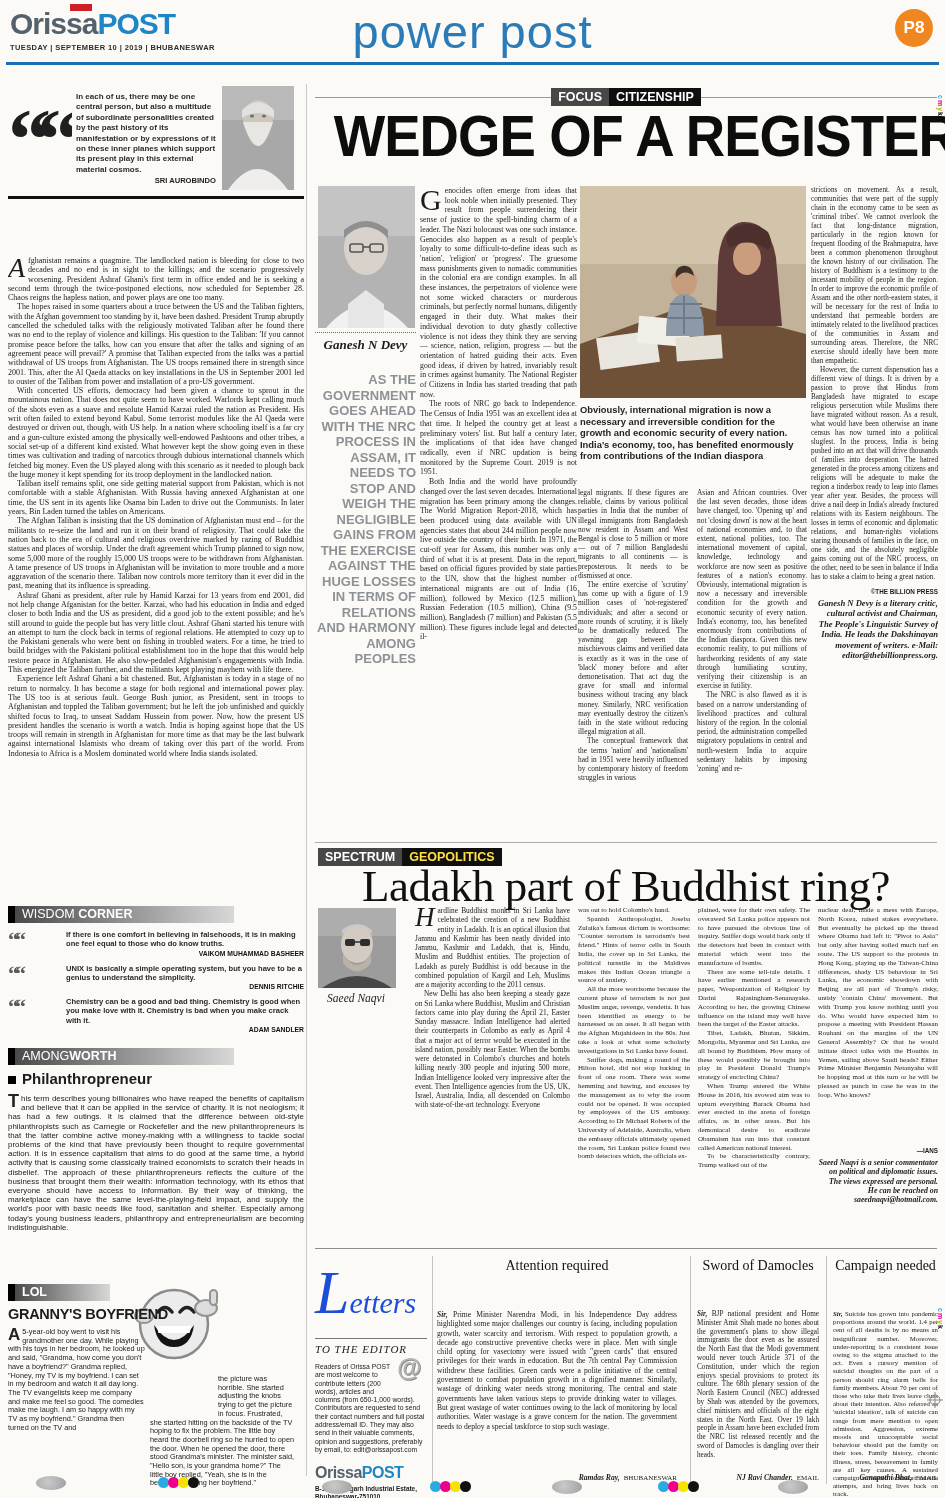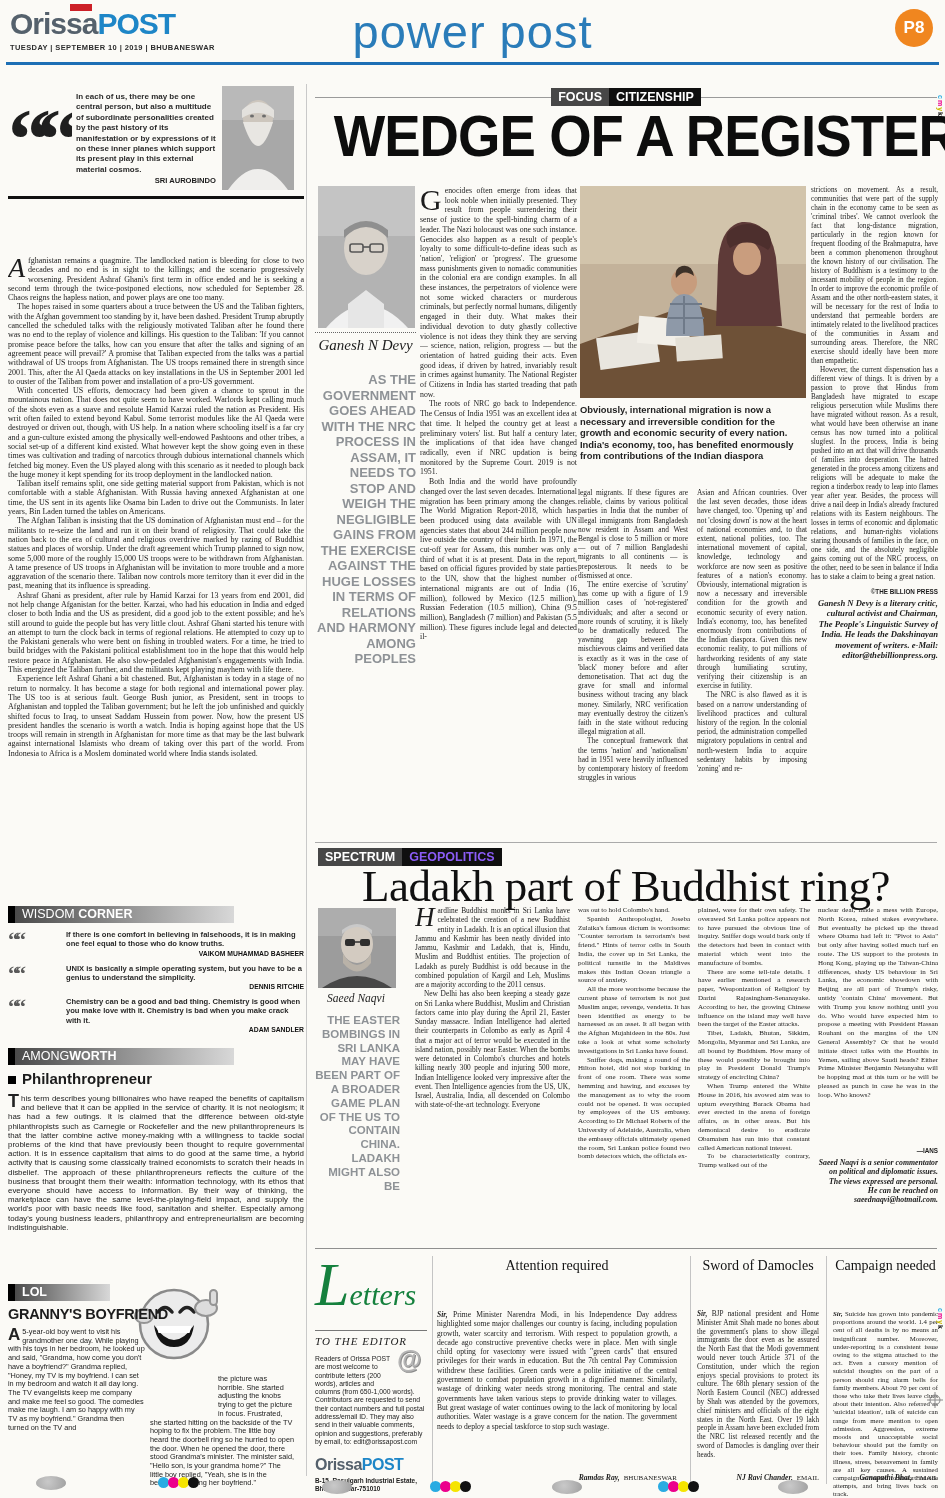--- a/index.html
+++ b/index.html
@@ -73,21 +73,21 @@
   #joke-col2 p{margin:0;text-align:right;}
   #joke-col2 p{text-align:left;}
 
   
   #vdivider{left:306px;top:84px;width:1px;height:1392px;background:#c9c9c9;}
   #kicker1{left:315px;top:88px;width:622px;}
   #wedge-hl{left:315px;top:102px;width:622px;text-align:center;font-size:58px;font-weight:bold;
             letter-spacing:-1px;transform:scaleX(.94);color:#0d0d0d;white-space:nowrap;}
   #gdev-photo{left:318px;top:186px;width:97px;height:142px;}
   #gdev-name{left:315px;top:332px;width:101px;text-align:center;border-top:1px dotted #666;padding-top:4px;
-             font-family:"Liberation Serif",serif;font-style:italic;font-size:15px;}
+             font-family:"Liberation Serif",serif;font-style:italic;font-size:13px;font-weight:bold;}
   #gdev-pq{left:315px;top:372px;width:101px;text-align:right;font-size:13px;font-weight:bold;
            color:#8e9296;line-height:15.5px;}
   .bodycol{font-family:"Liberation Serif",serif;}
   #colB{left:420px;top:186px;width:157px;height:646px;font-size:7.8px;line-height:9.7px;}
   .dcG::first-letter{float:left;font-size:30px;line-height:24px;padding:2px 3px 0 0;}
   #nrc-photo{left:580px;top:186px;width:226px;height:212px;}
   #nrc-caption{left:580px;top:404px;width:226px;height:78px;font-size:9.4px;font-weight:bold;
                line-height:11.6px;color:#1f1f1f;}
   #colC{left:578px;top:488px;width:110px;height:344px;font-size:7.4px;line-height:9.2px;}
   #colD{left:697px;top:488px;width:110px;height:344px;font-size:7.4px;line-height:9.2px;}
@@ -108,21 +108,21 @@
   #Lcol2{left:578px;top:906px;width:112px;height:336px;font-size:7px;line-height:8.8px;}
   #Lcol3{left:698px;top:906px;width:112px;height:336px;font-size:7px;line-height:8.8px;}
   #Lcol4{left:818px;top:906px;width:120px;height:336px;font-size:7px;line-height:8.8px;}
   #Lcol4-text{height:236px;overflow:hidden;}
   .dcH::first-letter{float:left;font-size:27px;line-height:21px;padding:1px 3px 0 0;font-style:italic;}
   #Lcol4 .bio{font-size:7.8px;line-height:9.4px;}
 
   
   #hr3{left:315px;top:1248px;width:622px;height:1px;background:#8f8f8f;}
   #letters-box{left:315px;top:1256px;width:112px;}
-  #letters-word{font-family:"Liberation Serif",serif;font-style:italic;color:#15803d;line-height:56px;}
+  #letters-word{font-family:"Liberation Serif",serif;font-style:italic;color:#1d4ed8;line-height:56px;margin-top:8px;}
   #letters-word .big-l{font-size:62px;}
   #letters-word .rest{font-size:30px;}
   #letters-sub{font-family:"Liberation Serif",serif;font-style:italic;font-size:11px;letter-spacing:1px;
                border-top:1px solid #777;margin-top:2px;padding-top:4px;}
   #letters-info{margin-top:8px;font-size:6.8px;line-height:8.3px;color:#222;}
   #at-icon{float:right;width:30px;height:26px;font-size:25px;font-weight:bold;color:#b5b5b5;
            text-shadow:1px 1px 0 #8a8a8a;margin-left:3px;}
   #letters-logo{margin-top:10px;font-size:16px;font-weight:bold;letter-spacing:-.5px;}
   #letters-logo .b1{color:#55616c;}#letters-logo .b2{color:#1e86c7;}
   #letters-addr{margin-top:3px;font-size:6.4px;font-weight:bold;line-height:8px;}
@@ -314,39 +314,38 @@
     <p class="ni">strictions on movement. As a result, communities that were part of the supply chain in the economy came to be seen as 'criminal tribes'. We cannot overlook the fact that long-distance migration, particularly in the region known for frequent flooding of the Brahmaputra, have been a common phenomenon throughout the known history of our civilisation. The history of Buddhism is a testimony to the incessant mobility of people in the region. In order to improve the economic profile of Assam and the other north-eastern states, it will be necessary for the rest of India to understand that permeable borders are intimately related to the livelihood practices of the communities in Assam and surrounding areas. Therefore, the NRC exercise should ideally have been more than empathetic.</p>
     <p>However, the current dispensation has a different view of things. It is driven by a passion to prove that Hindus from Bangladesh have migrated to escape religious persecution while Muslims there have migrated without reason. As a result, what would have been otherwise an inane census has now turned into a political slugfest. In the process, India is being pushed into an act that will drive thousands of families into desperation. The hatred generated in the process among citizens and religions will be adequate to make the region a tinderbox ready to leap into flames year after year. Besides, the process will drive a nail deep in India's already fractured relations with its Eastern neighbours. The losses in terms of economic and diplomatic relations, and human-rights violations staring thousands of families in the face, on one side, and the absolutely negligible gains coming out of the NRC process, on the other, need to be seen in balance if India has to stake a claim to being a great nation.</p>
     <div class="credit">©THE BILLION PRESS</div>
     <div class="bio">Ganesh N Devy is a literary critic, cultural activist and Chairman, The People's Linguistic Survey of India. He leads the Dakshinayan movement of writers. e-Mail: editor@thebillionpress.org.</div>
   </div>
 
   <div class="abs" id="hr2"></div>
 
   <div class="abs kicker2" id="kicker2-wrap">
     <span class="k-left" style="background:#474747;color:#fff;font-weight:bold;font-size:12.5px;padding:2px 7px;">SPECTRUM</span>
-      <span class="k-right" style="background:#0f0f0f;color:#8b5cf6;font-weight:bold;font-size:12.5px;padding:2px 7px;">GEOPOLITICS</span>
+      <span class="k-right" style="background:#0f0f0f;color:#fde047;font-weight:bold;font-size:12.5px;padding:2px 7px;">GEOPOLITICS</span>
   </div>
   <div class="abs" id="ladakh-hl">Ladakh part of Buddhist ring?</div>
 
   <div class="abs photo-ph" id="snaqvi-photo">
     <svg viewBox="0 0 78 80" preserveAspectRatio="none">
       <rect width="78" height="80" fill="#9c9c9c"></rect>
       <rect width="78" height="28" fill="#adadad"></rect>
       <path d="M4 80 Q39 56 74 80 Z" fill="#474747"></path>
       <ellipse cx="39" cy="36" rx="16" ry="19" fill="#d3cbc1"></ellipse>
       <path d="M25 46 Q39 68 53 46 L53 55 Q39 72 25 55 Z" fill="#b9b2a8"></path>
       <rect x="27" y="31" width="10" height="7" rx="2" fill="#2e2e2e"></rect>
       <rect x="42" y="31" width="10" height="7" rx="2" fill="#2e2e2e"></rect>
       <line x1="37" y1="34" x2="42" y2="34" stroke="#2e2e2e" stroke-width="1.5"></line>
       <path d="M24 26 Q39 12 54 26 L54 22 Q39 10 24 22 Z" fill="#c9c9c9"></path>
     </svg>
   </div>
   <div class="abs" id="snaqvi-name">Saeed Naqvi</div>
-  <div class="abs" id="snaqvi-pq">THE EASTER BOMBINGS IN SRI LANKA MAY HAVE BEEN PART OF A BROADER GAME PLAN OF THE US TO CONTAIN CHINA. LADAKH MIGHT ALSO BE</div>
 
   <div class="abs art just bodycol hide-x" id="Lcol1">
     <p class="ni dcH">Hardline Buddhist monks in Sri Lanka have celebrated the creation of a new Buddhist entity in Ladakh. It is an optical illusion that Jammu and Kashmir has been neatly divided into Jammu, Kashmir and Ladakh, that is, Hindu, Muslim and Buddhist entities. The projection of Ladakh as purely Buddhist is odd because in the combined population of Kargil and Leh, Muslims are a majority according to the 2011 census.</p>
     <p>New Delhi has also been keeping a steady gaze on Sri Lanka where Buddhist, Muslim and Christian factors came into play during the April 21, Easter Sunday massacre. Indian Intelligence had alerted their counterparts in Colombo as early as April 4 that a major act of terror would be executed in the island nation, possibly near Easter. When the bombs were detonated in Colombo's churches and hotels killing nearly 300 people and injuring 500 more, Indian Intelligence looked very impressive after the event. Then Intelligence agencies from the US, UK, Israel, Australia, India, all descended on Colombo with state-of-the-art technology. Everyone</p>
   </div>
   <div class="abs art just bodycol hide-x" id="Lcol2">
     <p class="ni">was out to hold Colombo's hand.</p>
     <p>Spanish Anthropologist, Joseba Zulaika's famous dictum is worrisome: "Counter terrorism is terrorism's best friend." Hints of terror cells in South India, the cover up in Sri Lanka, the political turnstile in the Maldives makes this Indian Ocean triangle a source of anxiety.</p>
     <p>All the more worrisome because the current phase of terrorism is not just Muslim anger, revenge, vendetta. It has been identified as energy to be harnessed as an asset. It all began with the Afghan Mujahideen in the 80s. Just take a look at what some scholarly investigations in Sri Lanka have found.</p>
     <p>Sniffer dogs, making a round of the Hilton hotel, did not stop barking in front of one room. There was some hemming and hawing, and excuses by the management as to why the room could not be opened. It was occupied by employees of the US embassy. According to Dr Michael Roberts of the University of Adelaide, Australia, when the embassy officials ultimately opened the room, Sri Lankan police found two bomb detectors which, the officials ex-</p>

